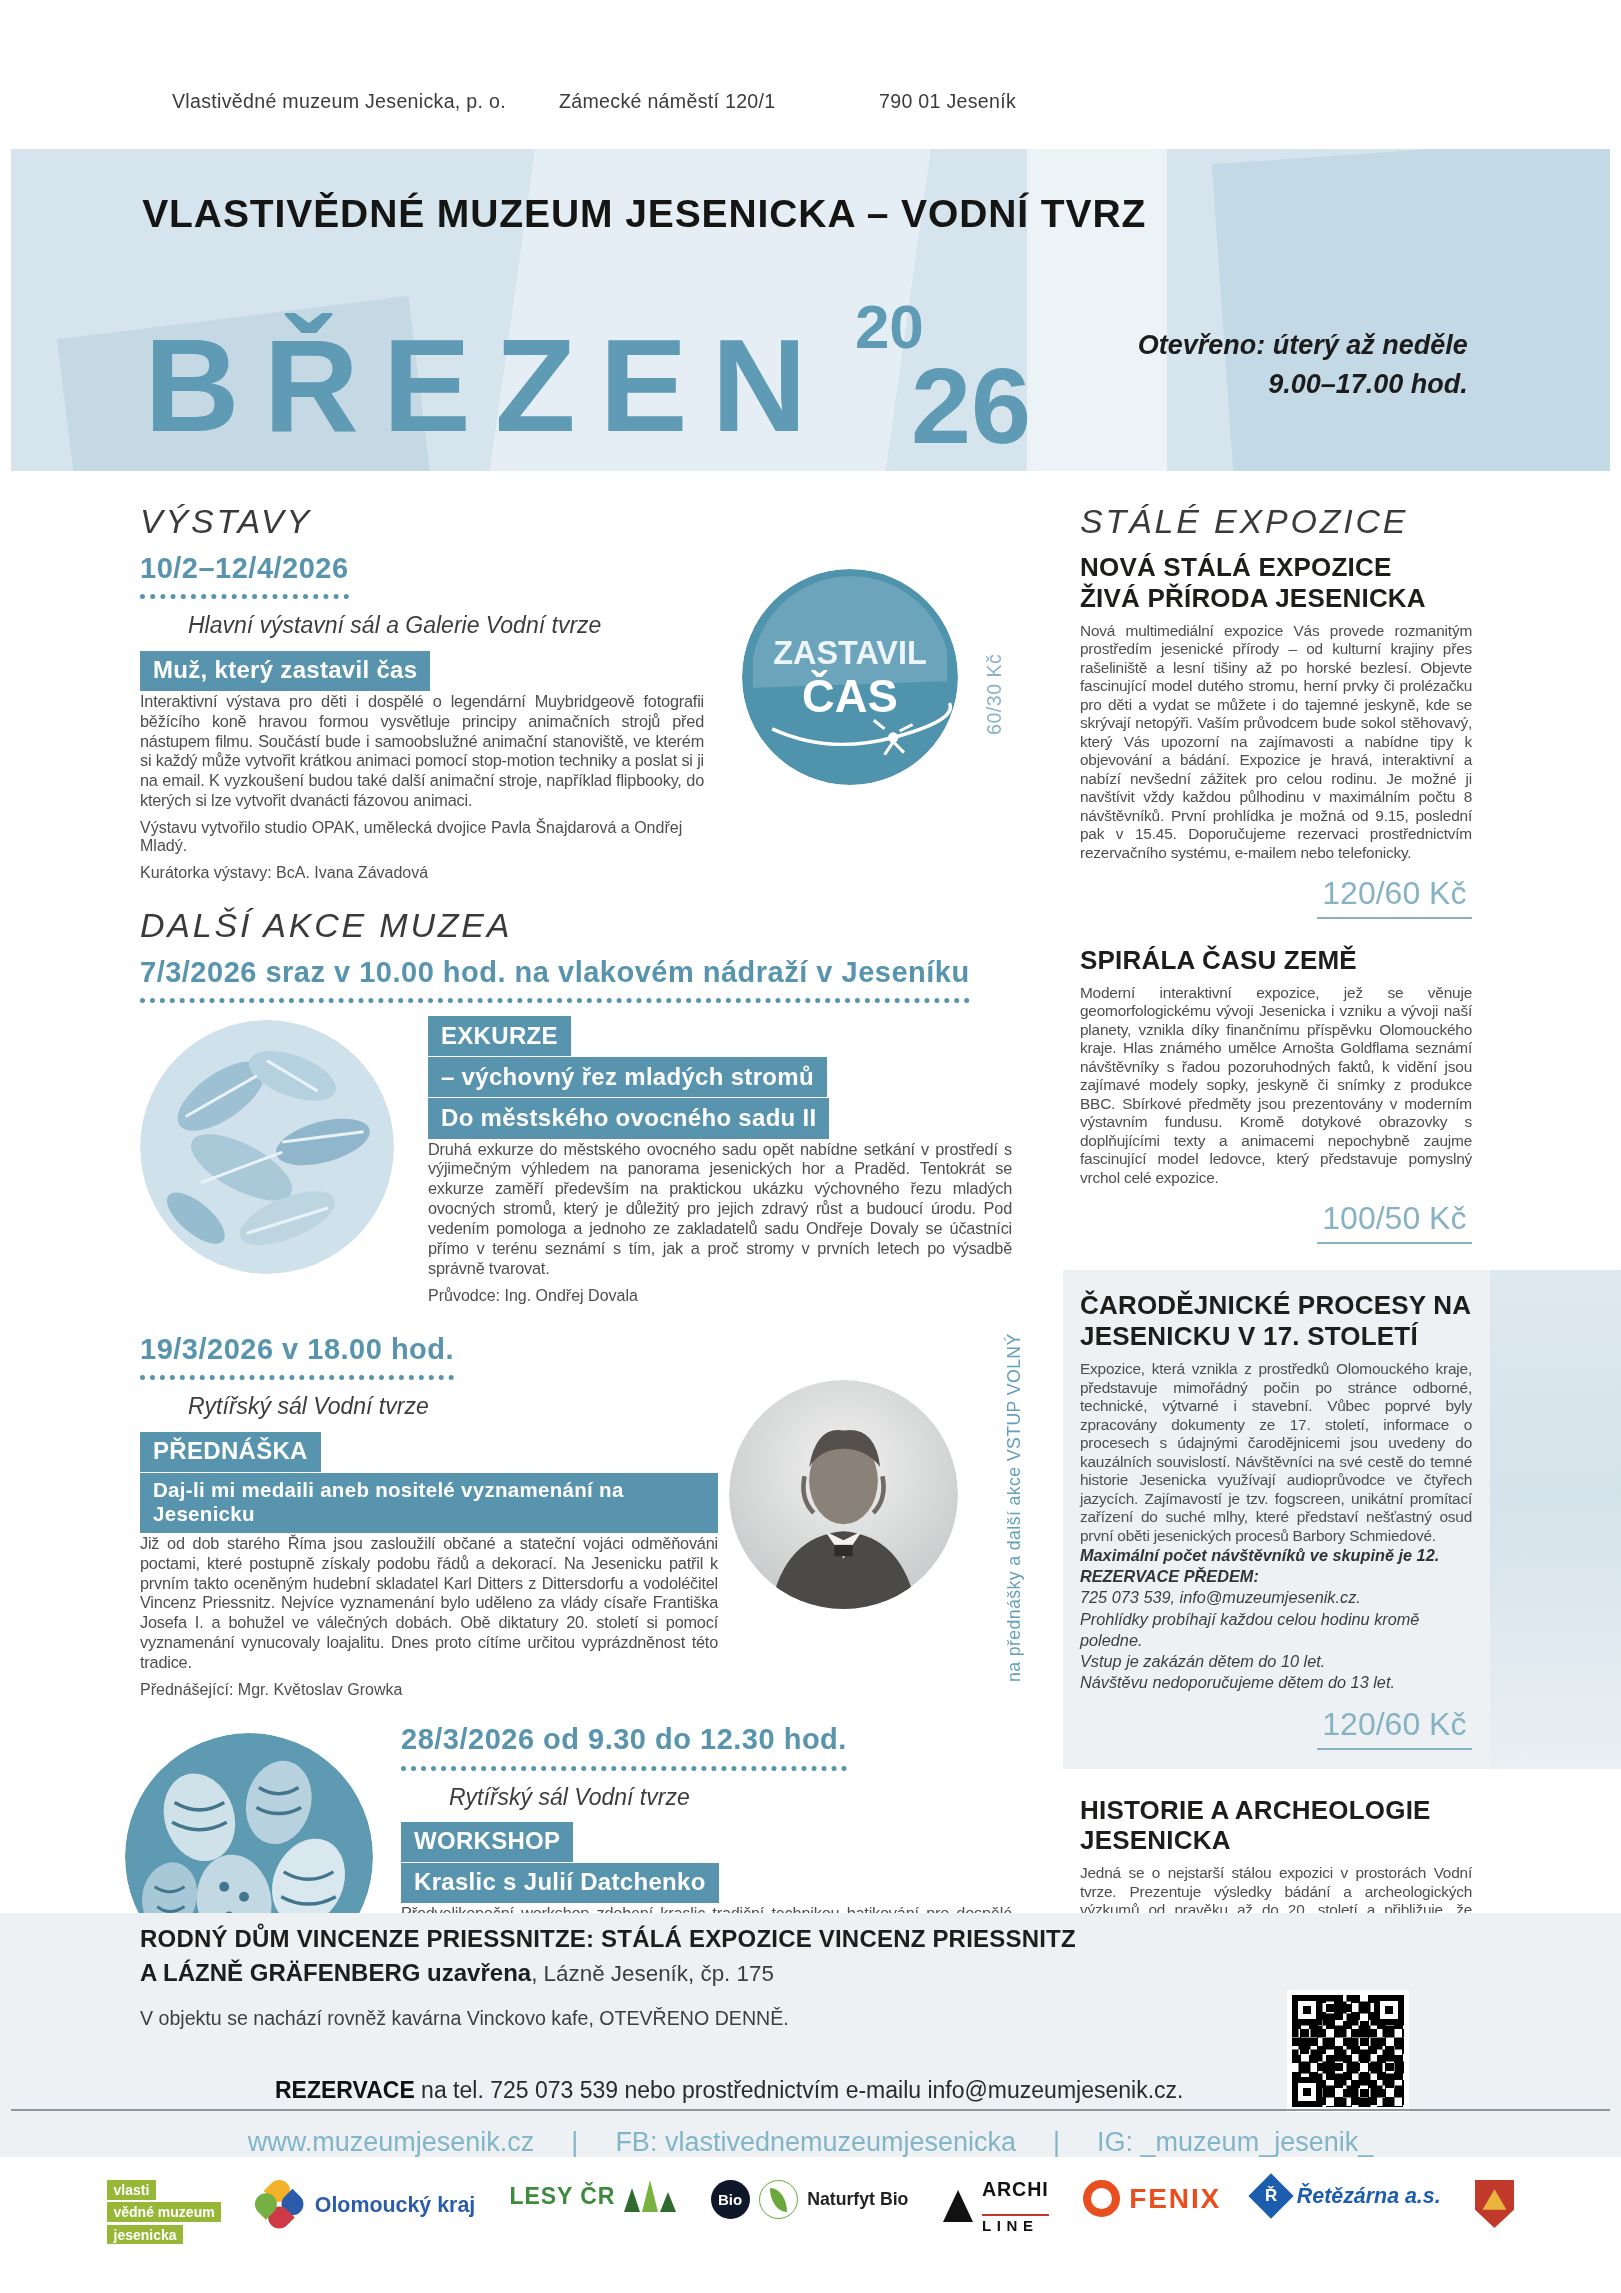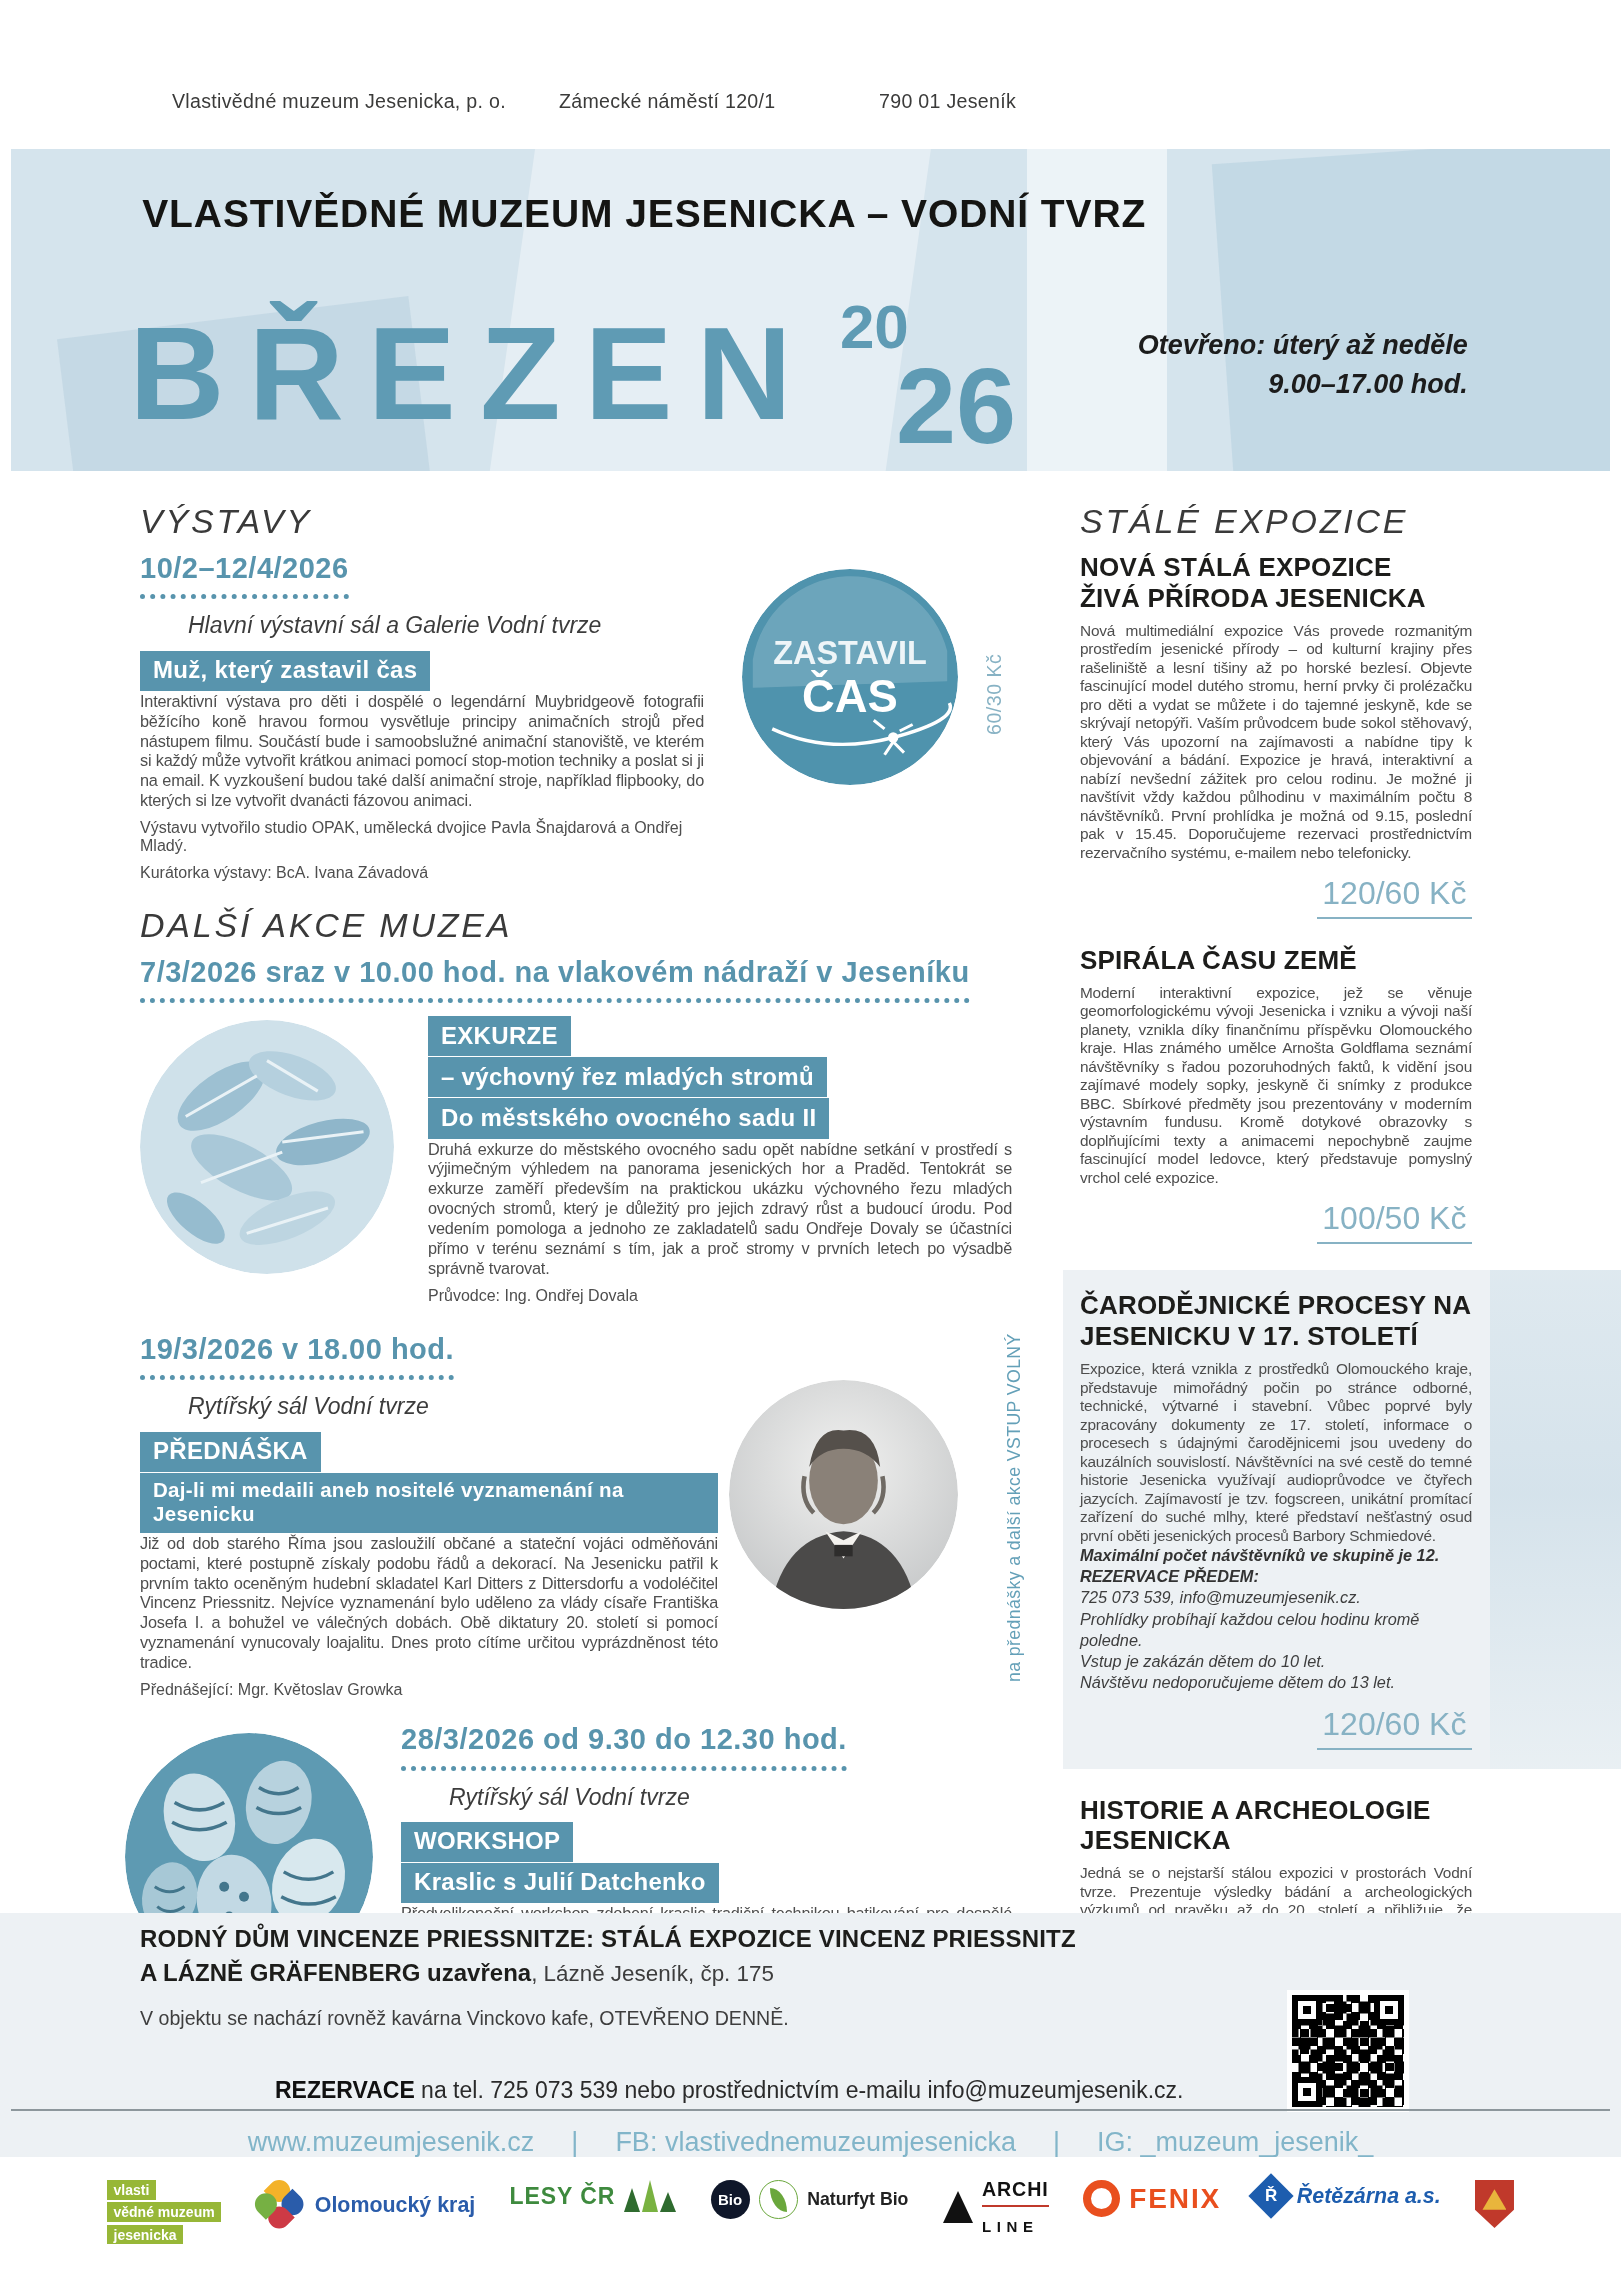--- a/index.html
+++ b/index.html
@@ -16,21 +16,21 @@
   .hdr-org{left:172px}.hdr-street{left:559px}.hdr-city{left:879px}
 
   
   .banner{position:absolute;left:11.2px;right:11.2px;top:149px;height:322px;background:var(--banner-bg);overflow:hidden}
   .banner .ph{position:absolute;pointer-events:none}
   .ph1{left:503px;top:-37px;width:392px;height:401px;background:rgba(255,255,255,.38);transform:rotate(8deg)}
   .ph2{left:1016px;top:-28px;width:140px;height:392px;background:rgba(255,255,255,.55)}
   .ph3{left:1212px;top:0;width:429px;height:336px;background:rgba(173,204,220,.45);transform:rotate(-4deg)}
   .ph4{left:56px;top:168px;width:354px;height:186px;background:rgba(168,199,216,.35);transform:rotate(-7deg)}
   .banner-title{position:absolute;left:131px;top:43px;font-size:39px;font-weight:bold;color:#151513;letter-spacing:0.9px}
-  .month-row{position:absolute;left:118px;top:147px;display:flex;align-items:center;color:#5f9bb4}
+  .month-row{position:absolute;left:133px;top:147px;display:flex;align-items:flex-end;color:#5f9bb4}
   .month{font-size:132px;line-height:1;font-weight:bold;letter-spacing:24px}
   .year{position:relative;margin-left:24px;font-weight:bold}
   .y20{display:block;font-size:62px;line-height:1}
   .y26{display:block;font-size:108px;line-height:.85;margin-left:56px;margin-top:1.9px}
   .hours{position:absolute;right:142px;top:177px;text-align:right;font-style:italic;font-weight:bold;
     color:#1c1c1c;font-size:27px;line-height:1.45}
 
   
   .col-left{position:absolute;left:140px;top:502px;width:872px}
   .col-right{position:absolute;left:1080px;top:502px;width:392px}
@@ -117,21 +117,21 @@
   .tree{width:0;height:0;border-left:8.4px solid transparent;border-right:8.4px solid transparent}
   .tree1{border-bottom:24px solid #2f6b2f}.tree2{border-bottom:32px solid #79b241}.tree3{border-bottom:20.5px solid #2f6b2f}
   .bio-c{width:39px;height:39px;border-radius:50%;background:#0f172a;color:#fff;display:flex;
     align-items:center;justify-content:center;font-weight:bold;font-size:15px}
   .leaf-c{width:39px;height:39px;border-radius:50%;border:1.9px solid #6aa73c;display:flex;align-items:center;justify-content:center}
   .leaf{width:17px;height:24px;background:#6aa73c;border-radius:0 100% 0 100%}
   .lg-naturfyt-t{font-size:17.7px;font-weight:bold;color:#222}
   .a-mark{width:0;height:0;border-left:15px solid transparent;border-right:15px solid transparent;border-bottom:32px solid #111}
   .lg-archi-txt{line-height:1;color:#111}
   .lg-archi-txt .l1{font-weight:bold;font-size:19.6px;letter-spacing:0.9px}
-  .lg-archi-txt .l2{font-weight:bold;font-size:15px;letter-spacing:5.6px;border-top:2.8px solid #c0392b;margin-top:5px;padding-top:12px}
+  .lg-archi-txt .l2{font-weight:bold;font-size:15px;letter-spacing:5.6px;border-top:2.8px solid #c0392b;margin-top:14px;padding-top:2px}
   .fenix-ring{width:37px;height:37px;border:8.4px solid #e94f1e;border-radius:50%}
   .lg-fenix-t{color:#e94f1e;font-weight:bold;font-size:28px;letter-spacing:1.9px}
   .diamond{width:32px;height:32px;background:#1d5dae;transform:rotate(45deg);display:flex;align-items:center;justify-content:center}
   .diamond b{transform:rotate(-45deg);color:#fff;font-size:17px}
   .lg-retez-t{color:#1d5dae;font-weight:bold;font-size:21.4px;font-style:italic}
   .crest{width:39px;height:48px;background:#c0392b;clip-path:polygon(0 0,100% 0,100% 62%,50% 100%,0 62%);position:relative}
   .crest::after{content:"";position:absolute;left:7.5px;top:9.3px;width:24px;height:20.5px;
     background:#e9b53c;clip-path:polygon(0 100%,50% 0,100% 100%)}
 </style>
 </head>

